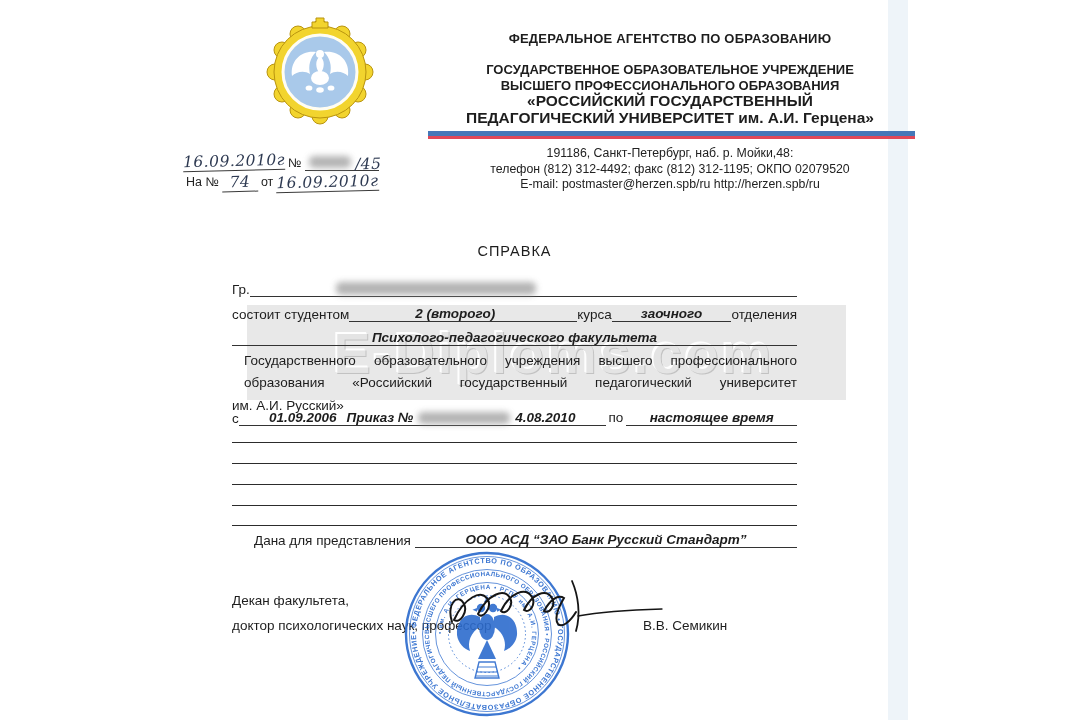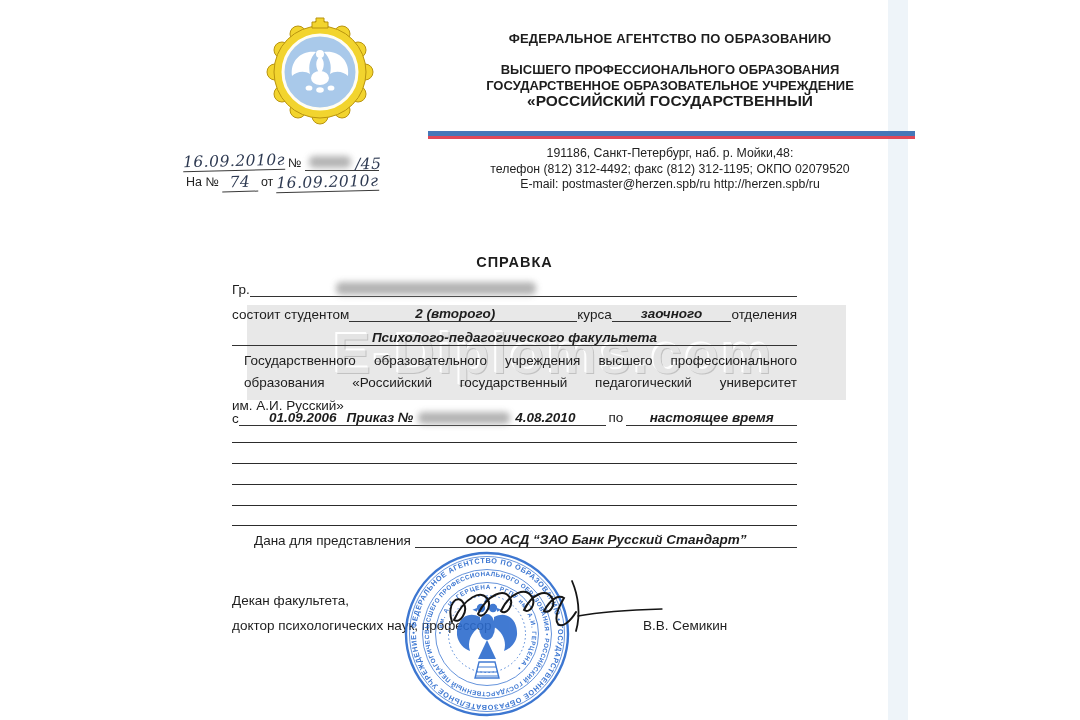--- a/index.html
+++ b/index.html
@@ -31,21 +31,21 @@
   .u{border-bottom:1.4px solid #3a3a3a;}
   .printed{padding:0 3px 1px 3px;color:#222;}
   .blur-holder{flex:1;position:relative;height:18px;}
   .blur-chip{position:absolute;background:#9b9b9b;border-radius:5px;filter:blur(3px);opacity:.75;}
   .chip-reg{left:4px;bottom:2px;width:42px;height:12px;}
   .suffix{position:absolute;right:-2px;bottom:-3px;}
   .num74{width:36px;text-align:center;}
   .date2{flex:1;text-align:center;}
 
   
-  .title{left:232px;top:254px;width:565px;text-align:center;font-size:14.5px;font-weight:700;letter-spacing:1px;}
+  .title{left:232px;top:243px;width:565px;text-align:center;font-size:14.5px;font-weight:400;letter-spacing:1px;}
 
   
   .wm-band{left:247px;top:305px;width:586px;height:95px;background:#e8e8e8;z-index:1;display:flex;align-items:center;justify-content:center;padding-left:13px;}
   .wm-text{font-size:57px;font-weight:700;letter-spacing:2px;color:rgba(255,255,255,.55);
            text-shadow:1px 1px 0 rgba(190,190,190,.9),-1px -1px 0 rgba(255,255,255,.95);white-space:nowrap;}
 
   
   .bodyline{left:232px;width:565px;font-size:13.5px;z-index:2;}
   .row{display:flex;align-items:flex-end;}
   .fill{border-bottom:1.6px solid #333;}
@@ -112,23 +112,24 @@
       <path d="M60,46 C55,50 55,58 60,64 C65,58 65,50 60,46 Z"></path>
       <ellipse cx="60" cy="68" rx="9" ry="7"></ellipse>
       <ellipse cx="49" cy="78" rx="3.4" ry="2.6"></ellipse>
       <ellipse cx="60" cy="80" rx="3.8" ry="2.8"></ellipse>
       <ellipse cx="71" cy="78" rx="3.4" ry="2.6"></ellipse>
     </g>
   </svg>
 
   <div class="abs agency">ФЕДЕРАЛЬНОЕ АГЕНТСТВО ПО ОБРАЗОВАНИЮ</div>
   <div class="abs org">
+    <div class="s">ГОСУДАРСТВЕННОЕ ОБРАЗОВАТЕЛЬНОЕ УЧРЕЖДЕНИЕ</div>
     <div class="s">ВЫСШЕГО ПРОФЕССИОНАЛЬНОГО ОБРАЗОВАНИЯ</div>
-    <div class="s">ГОСУДАРСТВЕННОЕ ОБРАЗОВАТЕЛЬНОЕ УЧРЕЖДЕНИЕ</div>
     <div class="b">«РОССИЙСКИЙ ГОСУДАРСТВЕННЫЙ</div>
+    <div class="b">ПЕДАГОГИЧЕСКИЙ УНИВЕРСИТЕТ им. А.И. Герцена»</div>
   </div>
   <div class="abs flagbar">
     <div class="fb-blue"></div>
     <div class="fb-red"></div>
   </div>
   <div class="abs addr">
     <div>191186, Санкт-Петербург, наб. р. Мойки,48:</div>
     <div>телефон (812) 312-4492; факс (812) 312-1195; ОКПО 02079520</div>
     <div>E-mail: postmaster@herzen.spb/ru http://herzen.spb/ru</div>
   </div>

